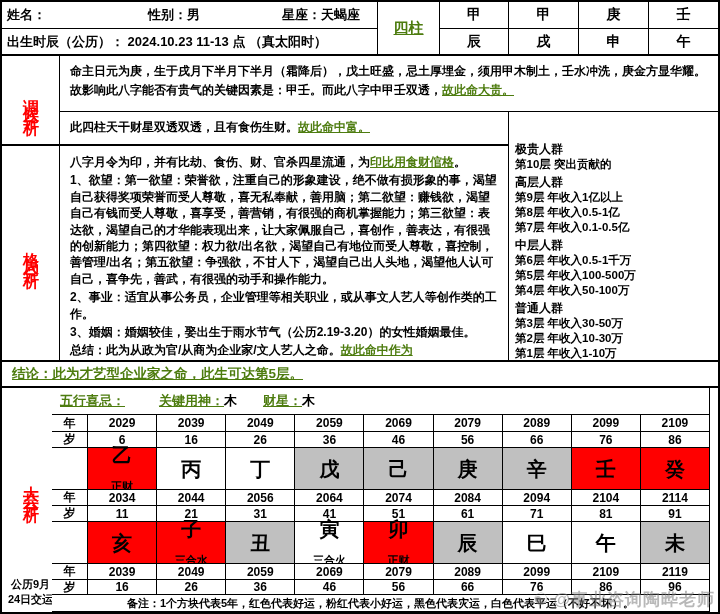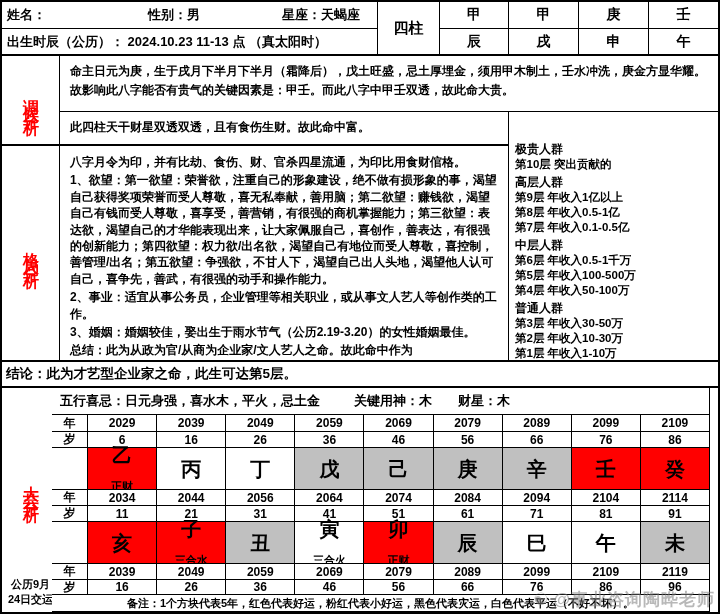--- a/index.html
+++ b/index.html
@@ -3,21 +3,21 @@
 <meta charset="utf-8">
 <style>
   * { margin:0; padding:0; box-sizing:border-box; }
   body { background:#fff; font-family:"Liberation Sans","DejaVu Sans",sans-serif; }
   .page {
     position:relative; width:720px; height:614px;
     border:2px solid #000; background:#fff;
     font-weight:700; color:#000; overflow:hidden;
   }
   .abs { position:absolute; }
-  .red { color:#000000; }
+  .red { color:#4d7c0f;text-decoration:underline; }
   .cell { border-right:1px solid #000; border-bottom:1px solid #000; }
   .center { display:flex; align-items:center; justify-content:center; }
   .vtext {
     writing-mode:vertical-rl; text-orientation:upright;
     letter-spacing:7px; font-size:16px; color:#f00;
   }
   
   .hdr-cell { font-size:13px; display:flex; align-items:center;gap:40px; }
   .pillar { font-size:14px; }
   
@@ -115,37 +115,36 @@
     <span class="vtext">格局分析</span>
   </div>
   <div class="abs geju-text" style="left:58px;top:144px;width:448px;height:214px;">
     <p><span>八字月令为印，并有比劫、食伤、财、官杀四星流通，为</span><span class="red">印比用食财倌格</span><span>。</span></p>
     <p>1、欲望：第一欲望：荣誉欲，注重自己的形象建设，绝不做有损形象的事，渴望自己获得奖项荣誉而受人尊敬，喜无私奉献，善用脑；第二欲望：赚钱欲，渴望自己有钱而受人尊敬，喜享受，善营销，有很强的商机掌握能力；第三欲望：表达欲，渴望自己的才华能表现出来，让大家佩服自己，喜创作，善表达，有很强的创新能力；第四欲望：权力欲/出名欲，渴望自己有地位而受人尊敬，喜控制，善管理/出名；第五欲望：争强欲，不甘人下，渴望自己出人头地，渴望他人认可自己，喜争先，善武，有很强的动手和操作能力。</p>
     <p>2、事业：适宜从事公务员，企业管理等相关职业，或从事文人艺人等创作类的工作。</p>
     <p>3、婚姻：婚姻较佳，娶出生于雨水节气（公历2.19-3.20）的女性婚姻最佳。</p>
     <p><span>总结：此为从政为官/从商为企业家/文人艺人之命。</span><span class="red">故此命中作为</span></p>
   </div>
 
-  <div class="abs red" style="left:0;top:358px;width:716px;height:28px;border-top:2px solid #000;border-bottom:2px solid #000;display:flex;align-items:center;padding-left:4px;font-size:13.5px;">
+  <div class="abs red" style="left:0;top:358px;width:716px;height:28px;border-top:2px solid #000;border-bottom:2px solid #000;display:flex;align-items:center;padding-left:10px;font-size:13.5px;">
     <span>结论：此为才艺型企业家之命，此生可达第5层。</span>
   </div>
 
   <div class="abs" style="left:0;top:386px;width:58px;height:224px;border-right:1px solid #000;">
     <span class="vtext" style="position:absolute;left:50%;top:44%;transform:translate(-50%,-50%);">大芸分析</span>
     <div style="position:absolute;bottom:5px;width:100%;text-align:center;font-size:11px;line-height:15px;">
       <div>公历9月</div>
       <div>24日交运</div>
     </div>
   </div>
 
   <div class="abs dtable" style="left:50px;top:386px;width:658px;height:224px;">
 
     <div class="t-cell t-span wuxing-row">
       <span class="red">五行喜忌：</span>
-      <span>日元身强，喜水木，平火，忌土金</span>
       <span class="red" style="margin-left:34px;">关键用神：</span>
       <span>木</span>
       <span class="red" style="margin-left:26px;text-align:right;">财星：</span>
       <span>木</span>
     </div>
 
     <div class="t-cell">年</div>
     <div class="t-cell">2029</div>
     <div class="t-cell">2039</div>
     <div class="t-cell">2049</div>

